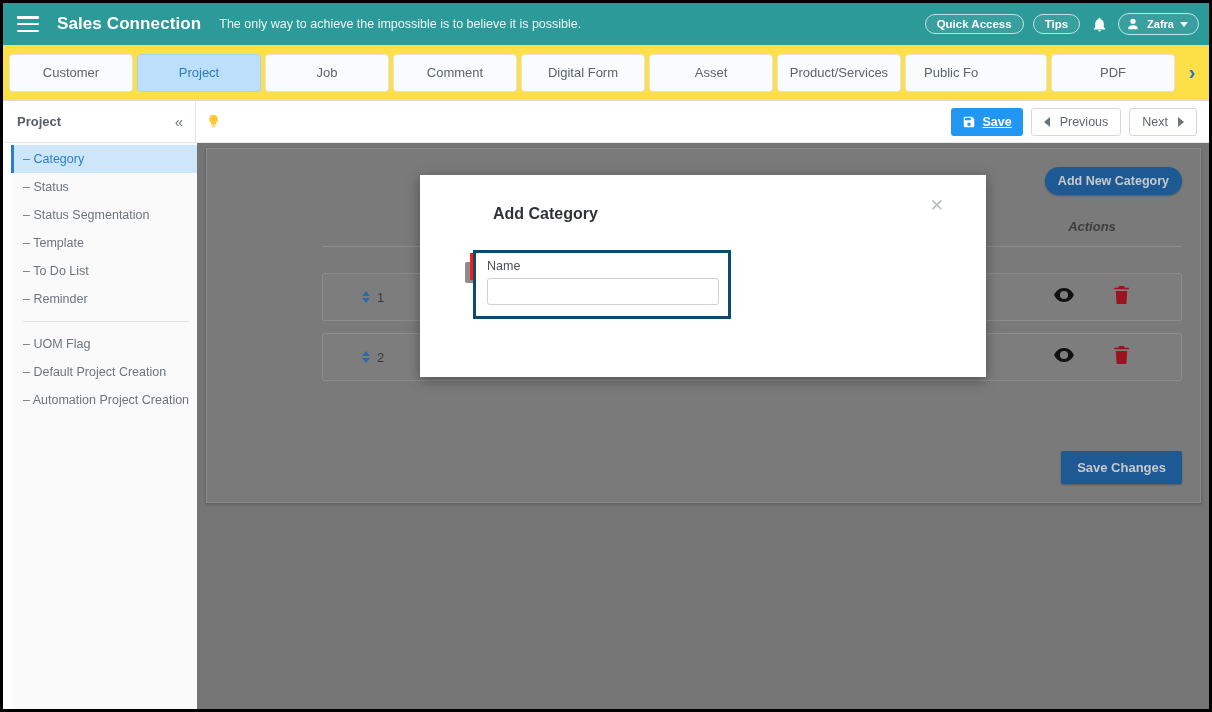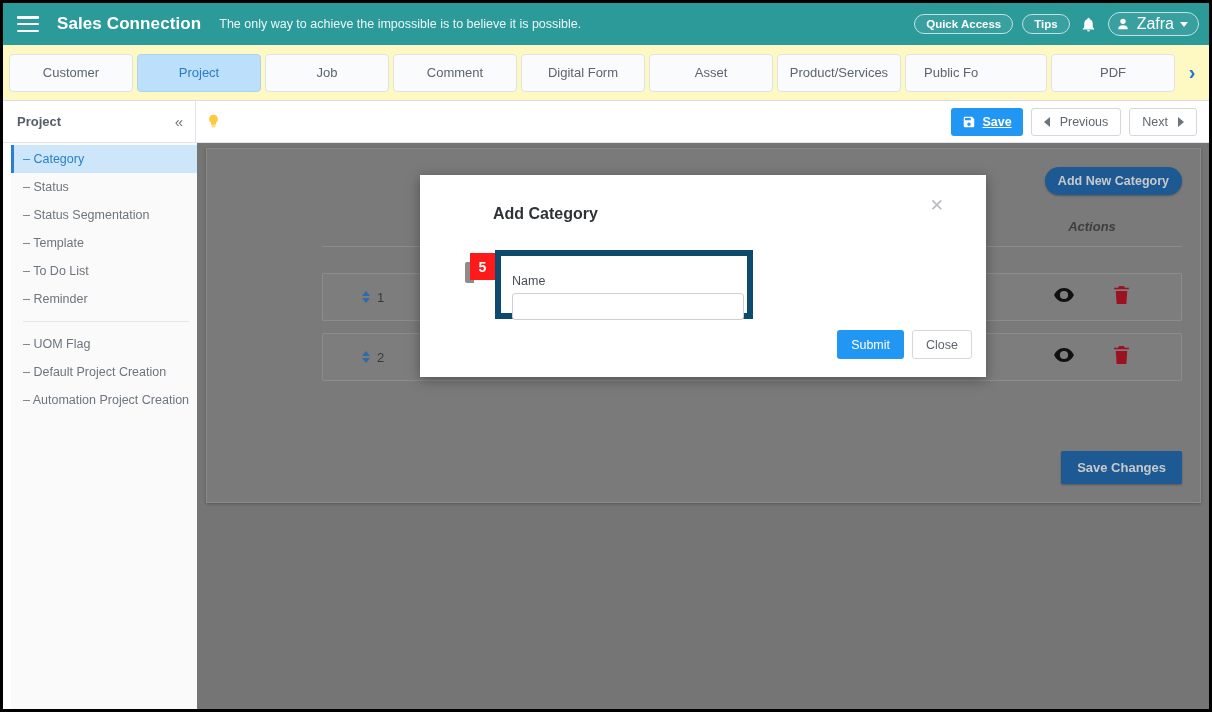--- a/index.html
+++ b/index.html
@@ -50,31 +50,31 @@
   .bell-icon {
     width: 20px; height: 20px; display: flex; align-items: center; justify-content: center;
     color: #ffffff; cursor: pointer;
   }
   .user-chip {
     display: flex; align-items: center; gap: 6px;
     border: 1px solid #bde3e3; border-radius: 13px;
     padding: 2px 10px 2px 6px; cursor: pointer;
     background: rgba(255,255,255,0.06);
   }
-  .user-chip .uname { color: #ffffff; font-size: 16px; font-weight: normal; }
+  .user-chip .uname { color: #ffffff; font-size: 11px; font-weight: bold; }
   .caret-down {
     width: 0; height: 0; border-left: 4.5px solid transparent;
     border-right: 4.5px solid transparent; border-top: 5.5px solid #ffffff;
   }
 
   
   .tabstrip {
     position: absolute; left: 0; top: 42px;
     width: 1206px; height: 56px;
-    background: #fef9c3;
+    background: #fde047;
     border-bottom: 1px solid #d9dde2;
     display: flex; align-items: center;
     padding: 0 6px;
     gap: 4px;
   }
   .tab {
     flex: 1 1 0; min-width: 0;
     height: 38px; border: 1px solid #dfe3e8; border-radius: 4px;
     background: #fafbfc; color: #5b6470; font-size: 13px;
     display: flex; align-items: center; justify-content: center;
@@ -209,25 +209,25 @@
   }
   .modal-title {
     position: absolute; left: 73px; top: 30px;
     font-size: 16px; font-weight: bold; color: #2f3337;
   }
   .modal-close {
     position: absolute; right: 42px; top: 22px;
     font-size: 17px; color: #b9bdc2; cursor: pointer; line-height: 1;
   }
   .field-wrap {
-    position: absolute; left: 75px; top: 75px;
+    position: absolute; left: 53px; top: 75px;
     width: 258px; height: 69px;
-    border: 6px solid #0c4a6e;
+    border: 3px solid #0c4a6e;
     background: #ffffff;
-    padding: 18px 0 0 11px;
+    padding: 6px 0 0 11px;
   }
   .field-label { font-size: 12.5px; color: #4a4f55; margin-bottom: 5px; }
   .field-input {
     width: 232px; height: 27px;
     border: 1px solid #ccd0d4; border-radius: 3px;
     background: #ffffff; outline: none;
     font-family: "Liberation Sans", sans-serif; font-size: 12.5px;
     padding: 0 7px; color: #333;
   }
   .badge-tab {
@@ -411,19 +411,15 @@
     <div class="modal-close">✕</div>
 
     <div class="badge-tab"></div>
     <div class="badge-num">5</div>
 
     <div class="field-wrap">
       <div class="field-label">Name</div>
       <input class="field-input" type="text" value="" style="">
     </div>
 
-    <div class="modal-footer">
-      <button class="btn-submit">Submit</button>
-      <button class="btn-close">Close</button>
-    </div>
   </div>
 
 </div>
 
 </body></html>

